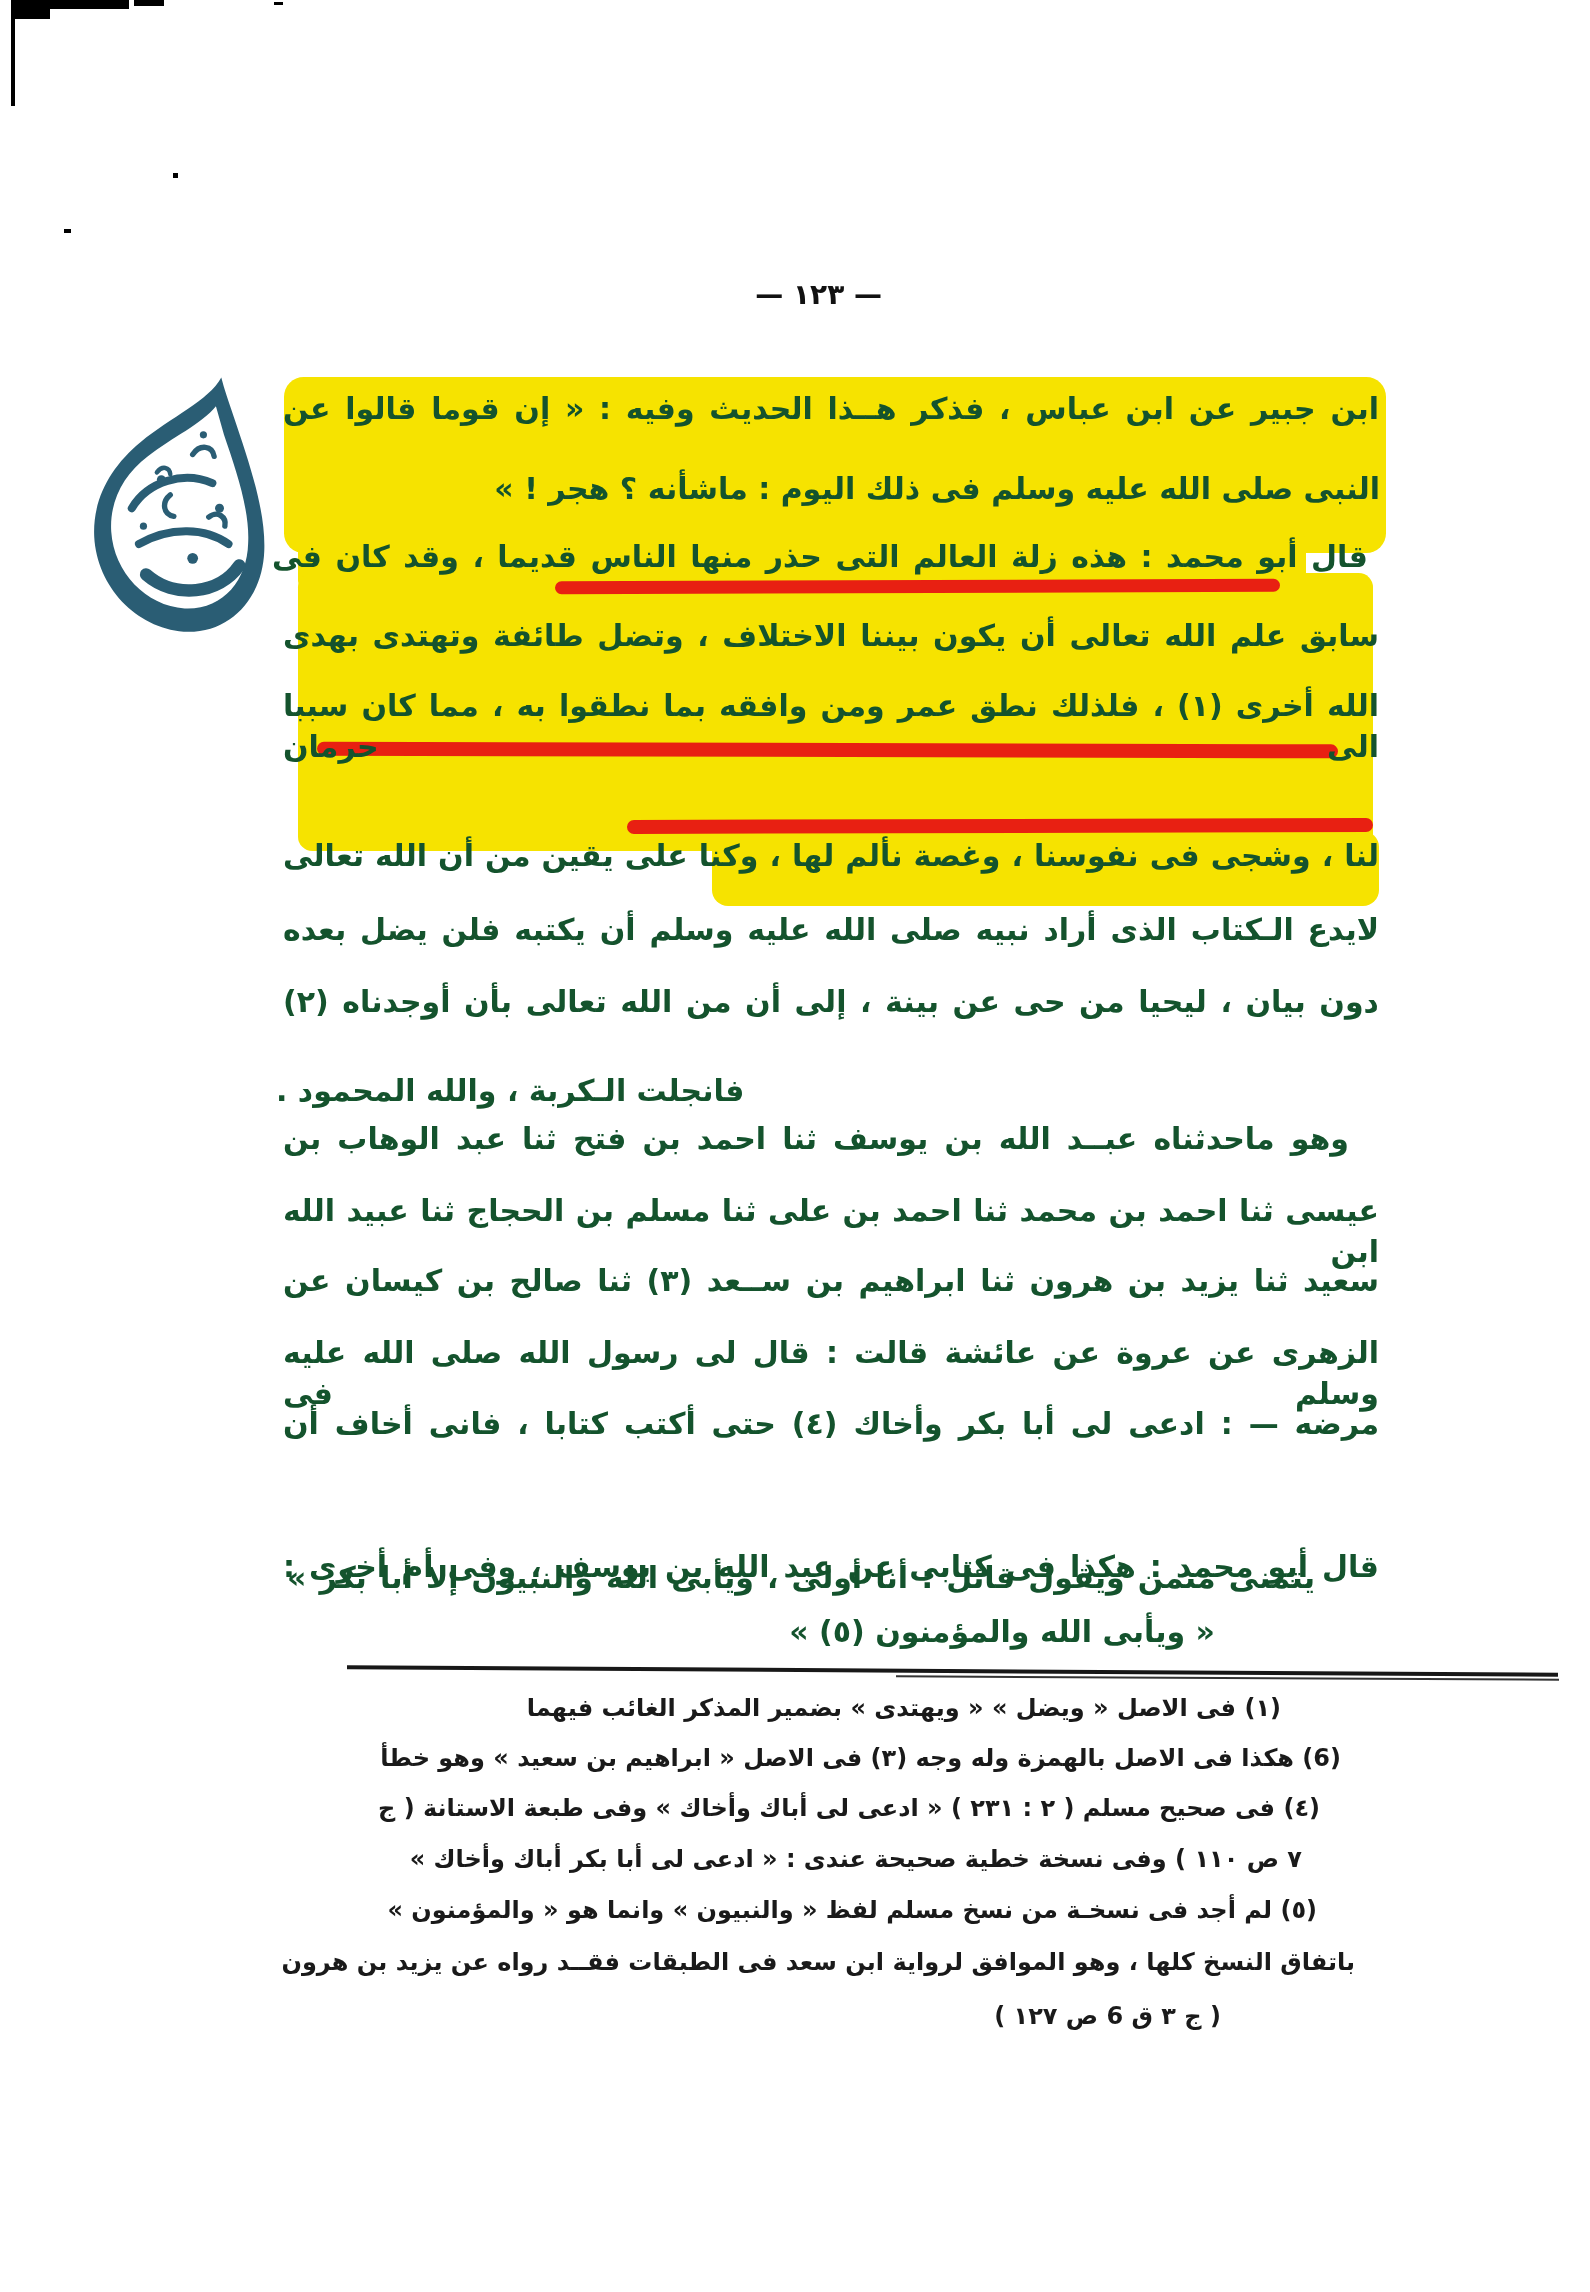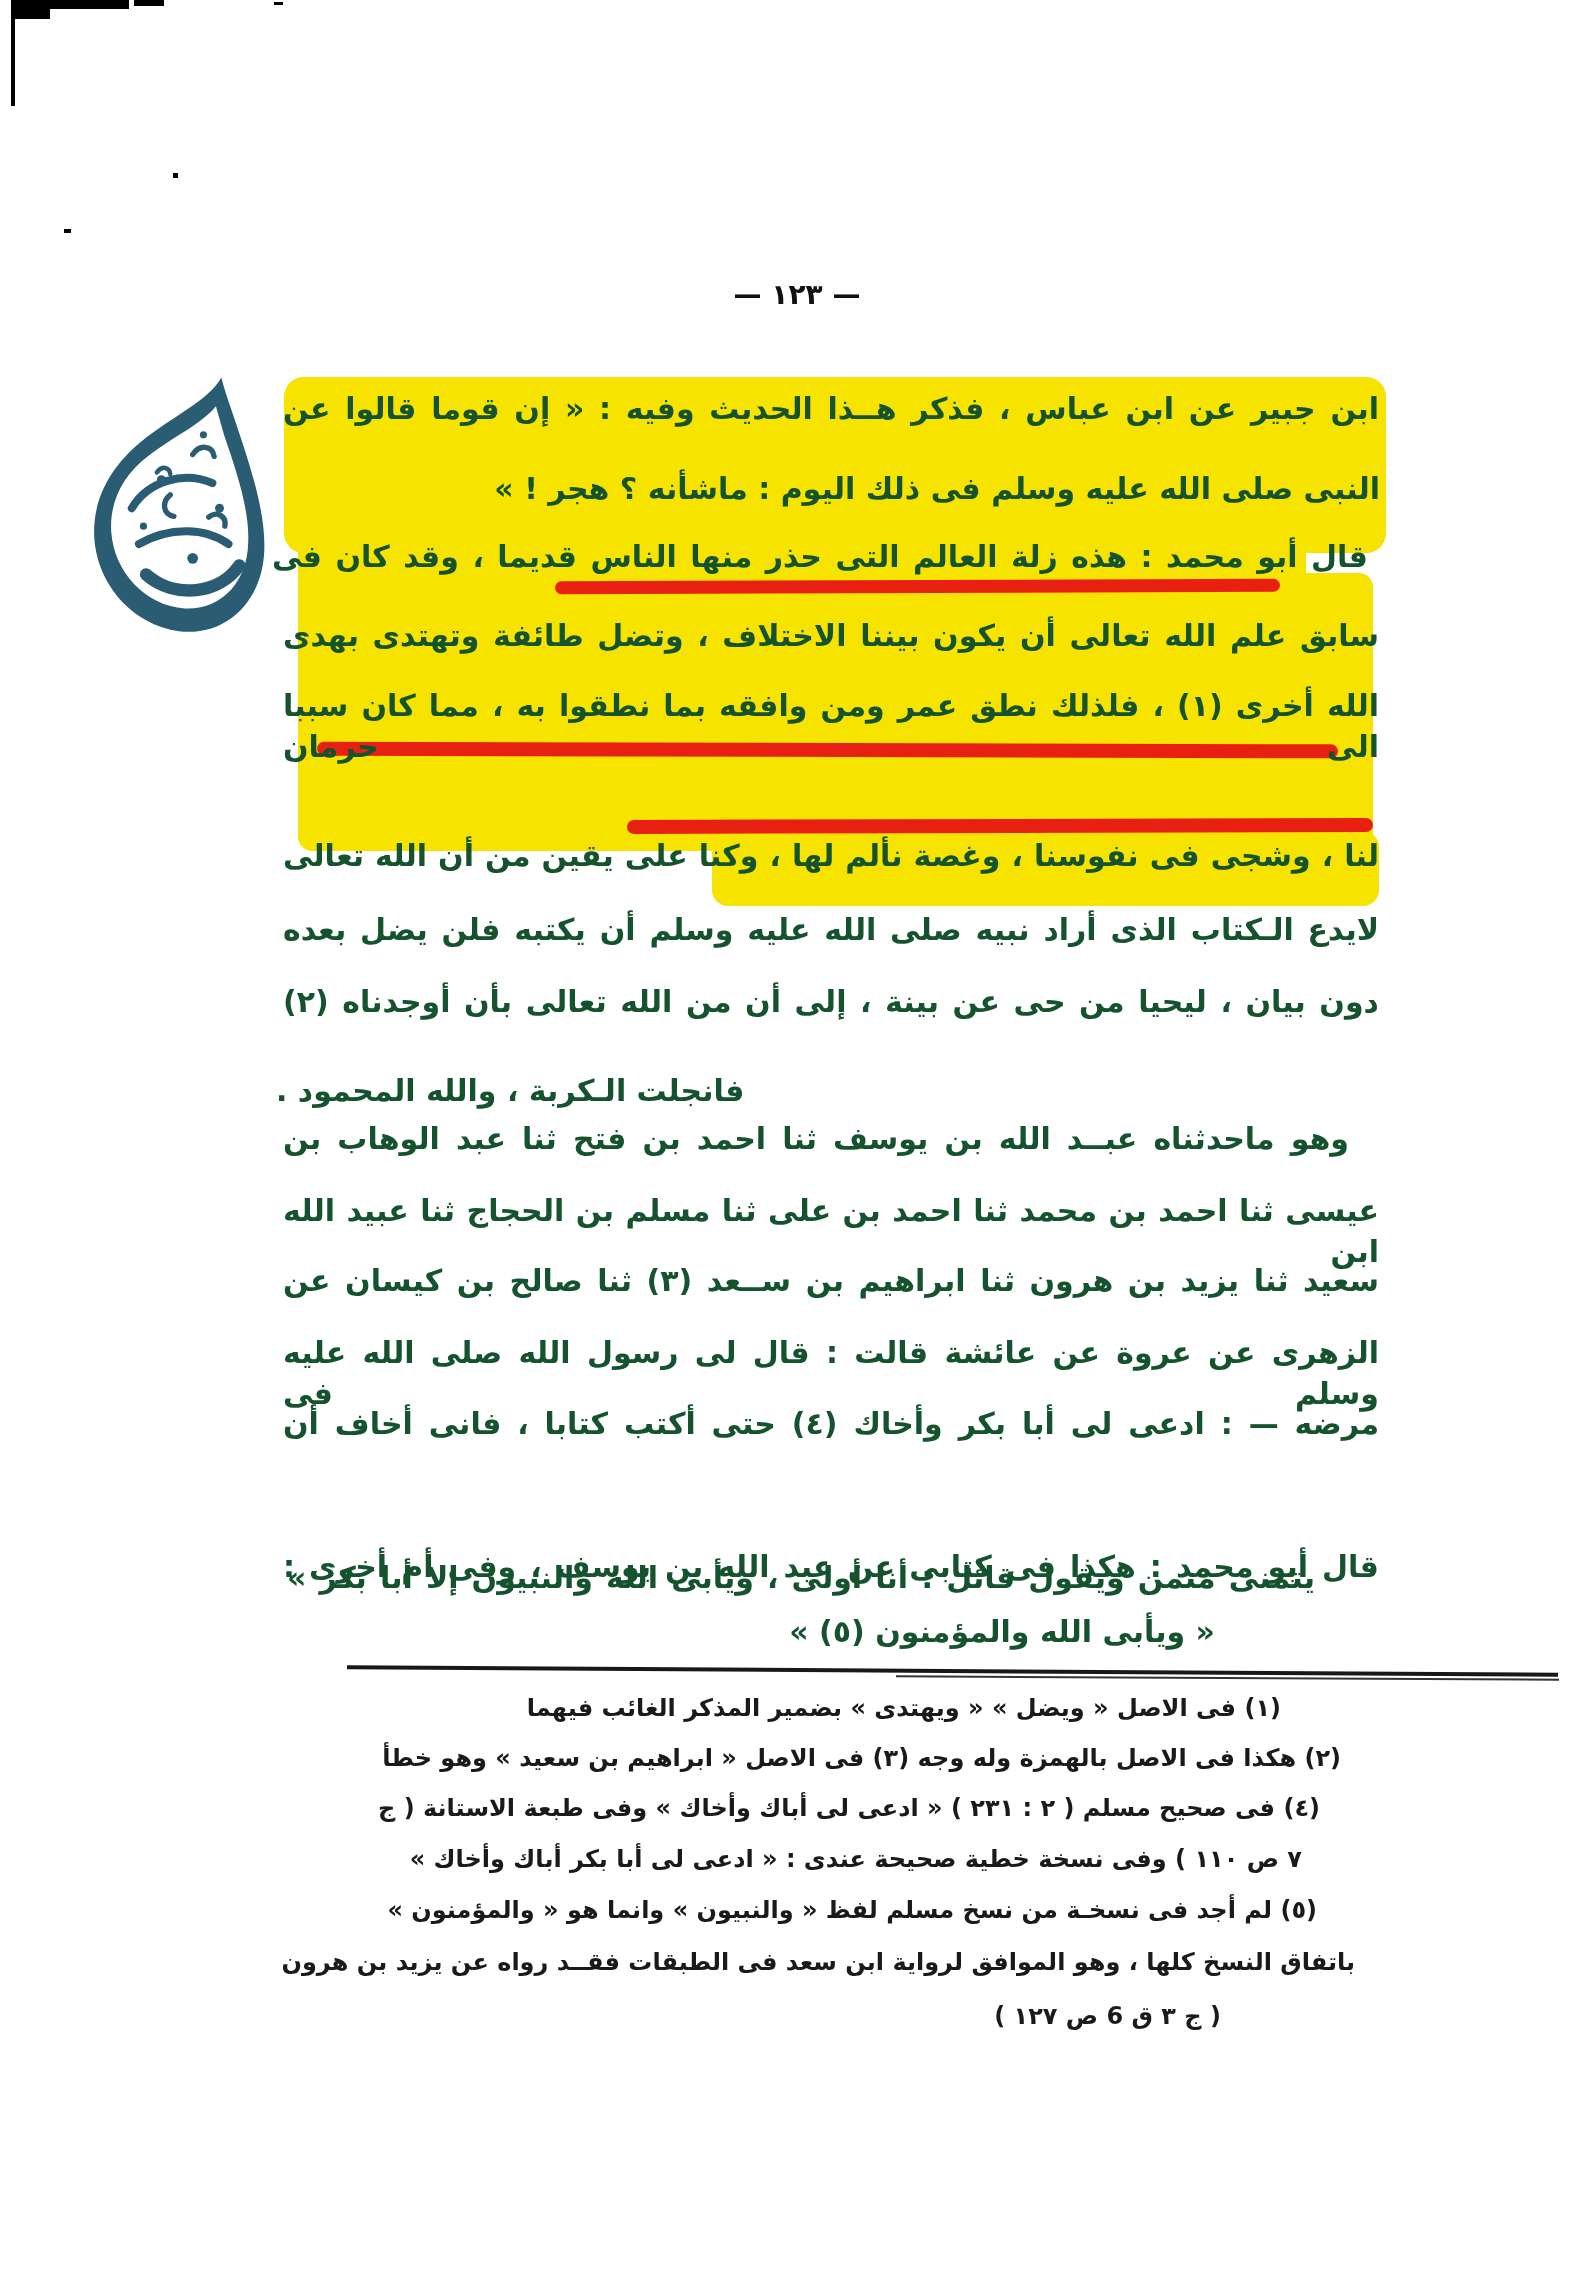--- a/index.html
+++ b/index.html
@@ -34,21 +34,21 @@
     font-weight:700;
     font-size:24px;
     line-height:1.3;
     color:#1a1a1a;
     white-space:nowrap;
     z-index:30;
   }
   .pagenum{
     position:absolute;
     left:712px;top:278px;width:170px;
-    text-align:center;
+    text-align:right;
     direction:rtl;
     font-weight:700;
     font-size:28px;
     color:#111;
     z-index:30;
   }
   
   .hl{position:absolute;background:#f6e300;z-index:10;}
   .ul{position:absolute;background:#e82012;border-radius:8px;z-index:20;}
   
@@ -118,21 +118,21 @@
   <div class="bl just" style="left:283px;top:1333px;width:1096px;">الزهرى عن عروة عن عائشة قالت : قال لى رسول الله صلى الله عليه وسلم فى</div>
   <div class="bl just" style="left:283px;top:1404px;width:1096px;">مرضه — : ادعى لى أبا بكر وأخاك (٤) حتى أكتب كتابا ، فانى أخاف أن</div>
   <div class="bl just" style="left:287px;top:1558px;width:1028px;">يتمنى متمن ويقول قائل : أنا أولى ، ويأبى الله والنبيون إلا أبا بكر »</div>
   <div class="bl just" style="left:283px;top:1547px;width:1096px;">قال أبو محمد : هكذا فى كتابى عن عبد الله بن يوسف ، وفى أم أخرى :</div>
   <div class="bl" style="right:376px;top:1612px;">« ويأبى الله والمؤمنون (٥) »</div>
 
   <div class="sep" style="left:347px;top:1669px;width:1211px;height:3.6px;transform:rotate(0.35deg);"></div>
   <div class="sep" style="left:896px;top:1677px;width:663px;height:1.8px;transform:rotate(0.3deg);background:#333;"></div>
 
   <div class="fn" style="right:310px;top:1693px;">(١) فى الاصل « ويضل » « ويهتدى » بضمير المذكر الغائب فيهما</div>
-  <div class="fn" style="right:250px;top:1743px;">(٢) هكذا فى الاصل بالهمزة وله وجه (٣) فى الاصل « ابراهيم بن سعيد » وهو خطأ</div>
+  <div class="fn" style="right:250px;top:1743px;">(6) هكذا فى الاصل بالهمزة وله وجه (٣) فى الاصل « ابراهيم بن سعيد » وهو خطأ</div>
   <div class="fn" style="right:271px;top:1793px;">(٤) فى صحيح مسلم ( ٢ : ٢٣١ ) « ادعى لى أباك وأخاك » وفى طبعة الاستانة ( ج</div>
   <div class="fn" style="right:289px;top:1844px;">٧ ص ١١٠ ) وفى نسخة خطية صحيحة عندى : « ادعى لى أبا بكر أباك وأخاك »</div>
   <div class="fn" style="right:274px;top:1895px;">(٥) لم أجد فى نسخـة من نسخ مسلم لفظ « والنبيون » وانما هو « والمؤمنون »</div>
   <div class="fn" style="right:236px;top:1947px;">باتفاق النسخ كلها ، وهو الموافق لرواية ابن سعد فى الطبقات فقــد رواه عن يزيد بن هرون</div>
   <div class="fn" style="right:370px;top:2001px;">( ج ٣ ق 6 ص ١٢٧ )</div>
 
 </div>
 
 
 </body></html>

